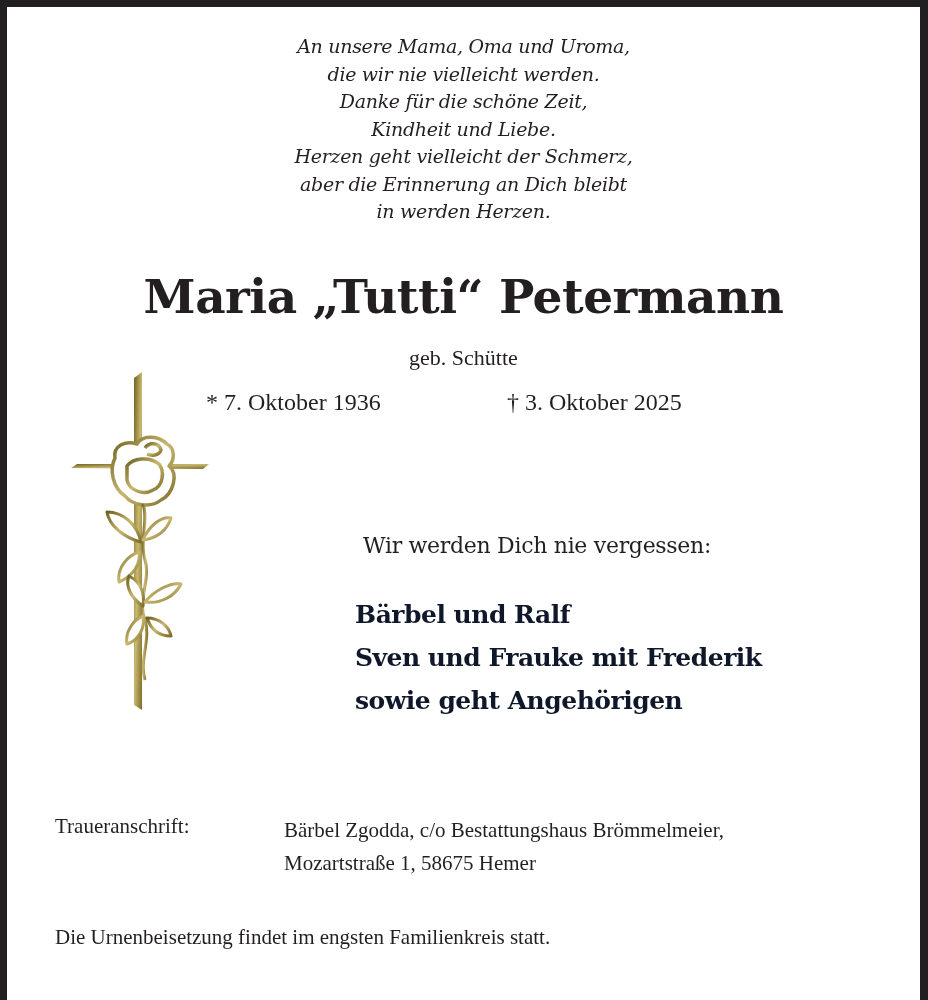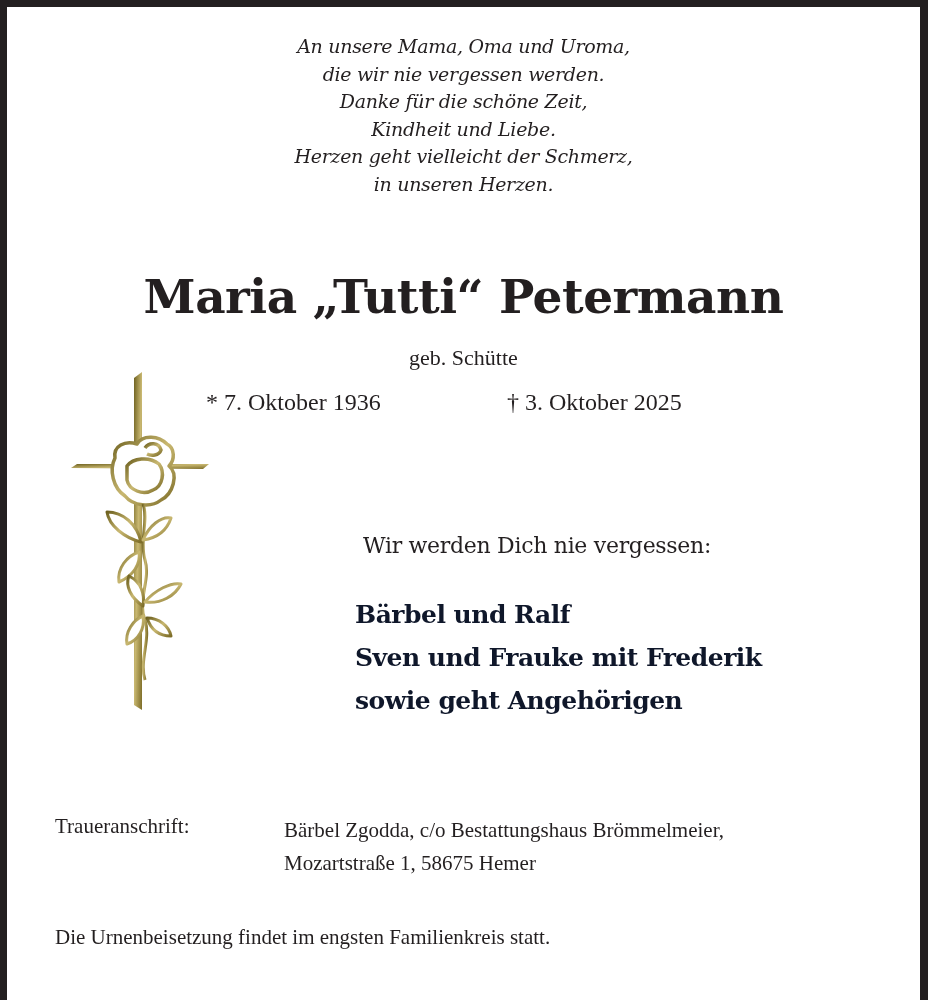--- a/index.html
+++ b/index.html
@@ -109,25 +109,26 @@
       white-space: nowrap;
     }
   </style>
 </head>
 <body>
 
 <div class="card">
 
   <div class="poem">
     <div>An unsere Mama, Oma und Uroma,</div>
-    <div>die wir nie vergessen werden.</div>
+    <div>die wir nie vielleicht werden.</div>
     <div>Danke für die schöne Zeit,</div>
     <div>Kindheit und Liebe.</div>
     <div>Herzen geht vielleicht der Schmerz,</div>
-    <div>in unseren Herzen.</div>
+    <div>aber die Erinnerung an Dich bleibt</div>
+    <div>in werden Herzen.</div>
   </div>
 
   <div class="name">Maria „Tutti“ Petermann</div>
   <div class="maiden">geb. Schütte</div>
   <div class="dates birth">* 7. Oktober 1936</div>
   <div class="dates death">† 3. Oktober 2025</div>
 
   <svg class="cross" viewBox="0 0 146 342" xmlns="http://www.w3.org/2000/svg">
     <defs>
       <linearGradient id="gold" x1="0" y1="0" x2="1" y2="1">

